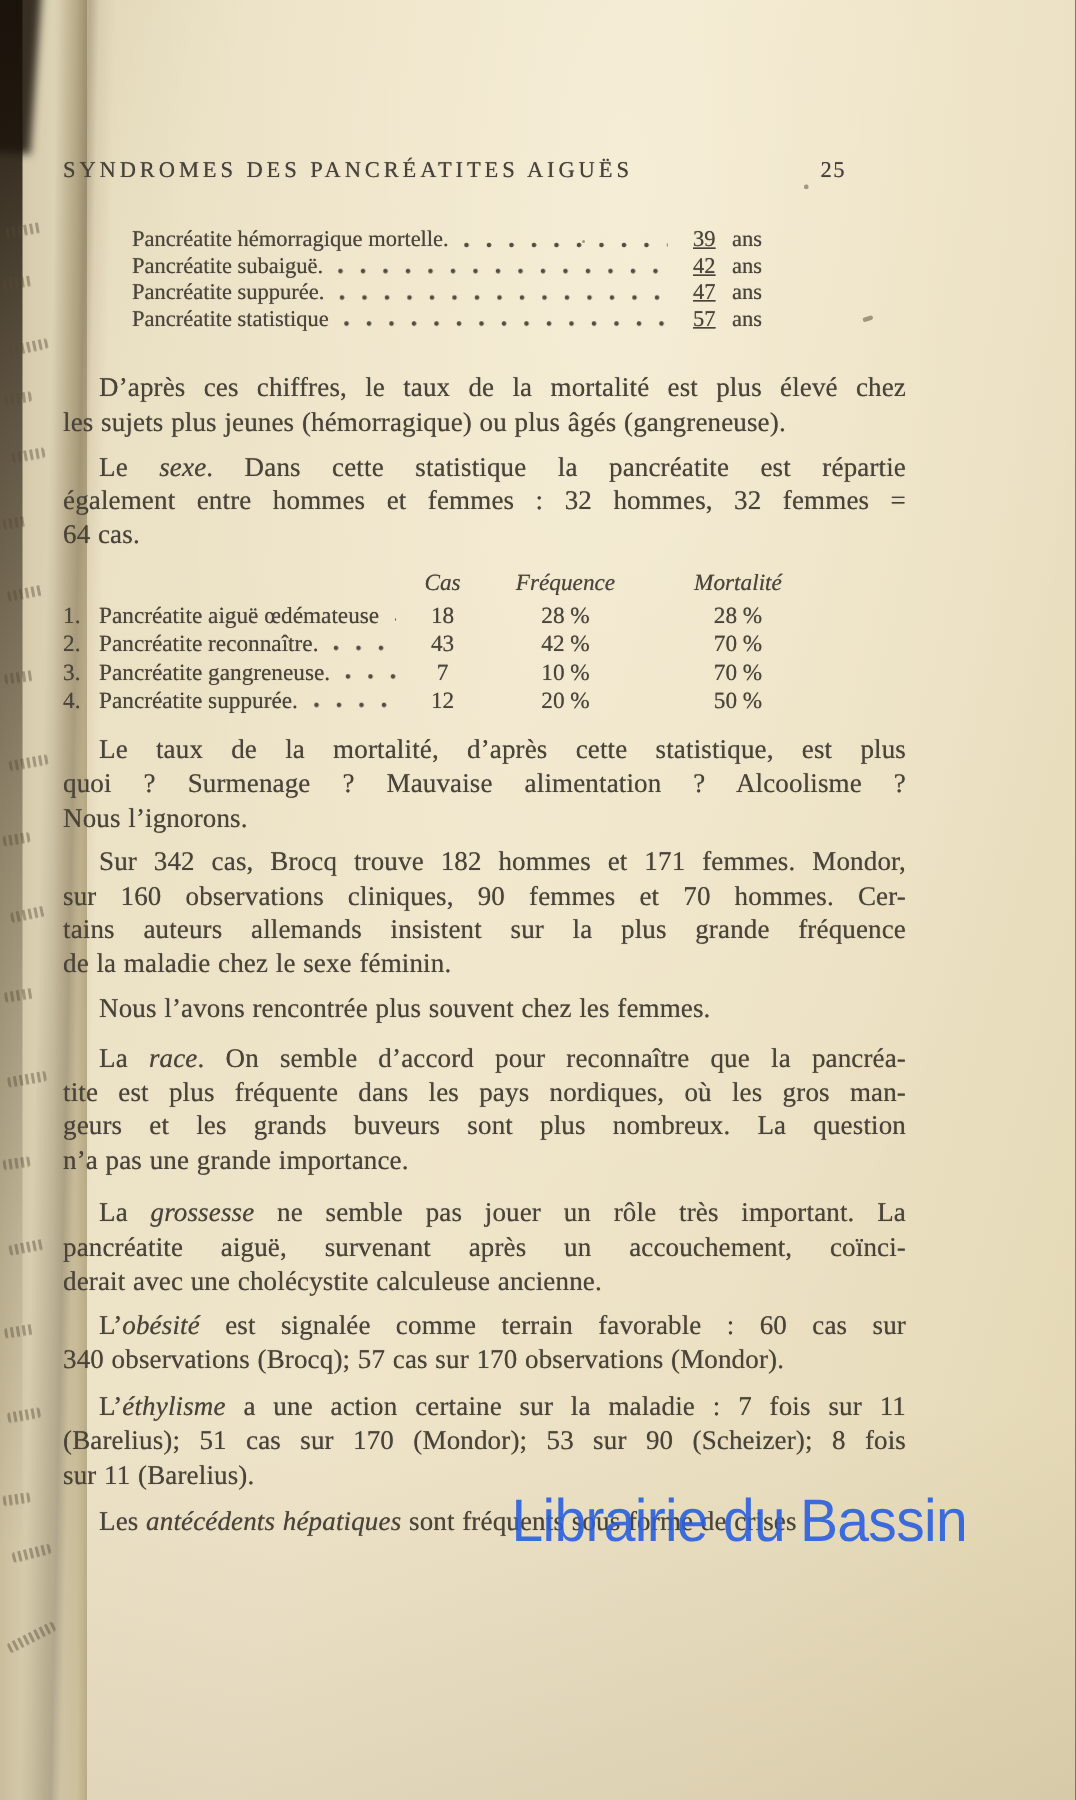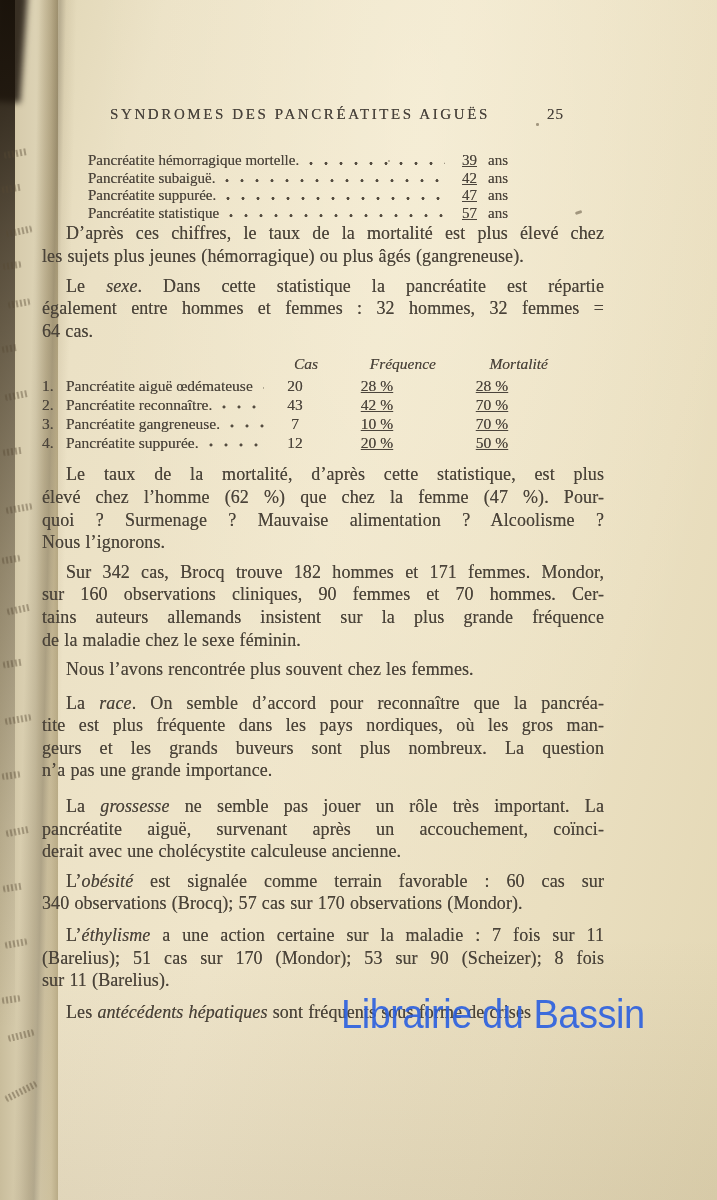--- a/index.html
+++ b/index.html
@@ -31,57 +31,57 @@
     background:rgba(28,20,12,.85);filter:blur(3px);transform:rotate(4deg);
   }
   .smudge{
     position:absolute;height:7px;border-radius:2px;
     background:repeating-linear-gradient(90deg,rgba(86,72,50,.42) 0 2px,rgba(86,72,50,0) 2px 4px);
     filter:blur(.4px);
   }
   .speck{position:absolute;background:rgba(96,84,62,.55);border-radius:50%;}
   
   .column{position:absolute;left:42px;top:100px;width:562px;}
-  .running-head{position:relative;height:22px;margin-top:6px;text-align:center;
+  .running-head{position:relative;height:22px;margin-top:6px;
     font-size:15px;letter-spacing:2.6px;color:#48423b;padding-right:46px;
     text-shadow:0 0 .5px rgba(72,66,59,.75);}
   .page-num{position:absolute;left:505px;top:0;letter-spacing:1px;}
   
   .age-list{margin:24px 96px 0 46px;font-size:15px;line-height:17.6px;
     color:#4b443b;text-shadow:0 0 .5px rgba(75,68,59,.7);}
   .age-row{display:flex;align-items:baseline;}
   .leader{flex:1;align-self:stretch;margin:0 8px 0 6px;
     background-image:radial-gradient(circle at 6px 63%,#544c40 1.25px,rgba(0,0,0,0) 1.8px);
     background-size:15px 100%;background-repeat:repeat-x;}
   .age-num{min-width:24px;text-align:right;text-decoration:underline;}
   .age-unit{margin-left:11px;}
   
-  .paras{}
+  .paras{margin-top:25px;}
   .paras-b{margin-top:11px;}
   .para{margin-top:7px;font-size:18px;line-height:22.6px;word-spacing:.5px;
     letter-spacing:.1px;text-shadow:0 0 .5px rgba(74,67,57,.7);}
   .para:first-child{margin-top:0;}
   .pline{text-align:justify;text-align-last:justify;white-space:normal;}
   .pline.first{padding-left:24px;}
   .pline.last{text-align-last:left;}
   .it{font-style:italic;}
   .paras-b .para:nth-child(4){margin-top:11px;}
   .paras-b .para:nth-child(5){margin-top:13px;}
   .paras-b .para:nth-child(7){margin-top:9px;}
   .paras-b .para:nth-child(8){margin-top:9px;}
   
   .stats{margin:12px 56px 0 0;font-size:15.5px;line-height:19px;
     color:#4b443b;text-shadow:0 0 .5px rgba(75,68,59,.7);}
   .t-row{display:grid;grid-template-columns:1fr 46px 118px 112px;align-items:baseline;}
   .t-head{font-style:italic;margin-bottom:3px;}
-  .t-head .t-col{text-align:right;}
+  .t-head .t-col{text-align:center;}
   .t-label{display:flex;align-items:baseline;min-width:0;}
   .t-num{width:24px;flex:none;}
   .t-cas{text-align:center;}
-  .t-pct{text-align:center;text-decoration:underline;}
+  .t-pct{text-align:center;}
   
   .watermark{
     position:absolute;left:341px;top:992px;
     font-family:"Liberation Sans","DejaVu Sans",sans-serif;
     font-size:40px;letter-spacing:-.5px;white-space:nowrap;
     transform:scaleX(.95);transform-origin:left top;opacity:.9;
   }
 </style>
 </head>
 <body>
@@ -165,21 +165,21 @@
           <span class="t-col">Cas</span>
           <span class="t-col">Fréquence</span>
           <span class="t-col">Mortalité</span>
         </div>
         <div class="t-row">
           <span class="t-label">
             <span class="t-num">1.</span>
             <span>Pancréatite aiguë œdémateuse</span>
             <span class="leader"></span>
           </span>
-          <span class="t-cas">20</span>
+          <span class="t-cas">18</span>
           <span class="t-pct">28 %</span>
           <span class="t-pct">28 %</span>
         </div>
         <div class="t-row">
           <span class="t-label">
             <span class="t-num">2.</span>
             <span>Pancréatite reconnaître.</span>
             <span class="leader"></span>
           </span>
           <span class="t-cas">43</span>
@@ -204,21 +204,20 @@
           </span>
           <span class="t-cas">12</span>
           <span class="t-pct">20 %</span>
           <span class="t-pct">50 %</span>
         </div>
       </div>
 
     <div class="paras paras-b">
         <div class="para">
           <div class="pline first"><span>Le taux de la mortalité, d’après cette statistique, est plus</span></div>
-          <div class="pline"><span>élevé chez l’homme (62 %) que chez la femme (47 %). Pour-</span></div>
           <div class="pline"><span>quoi ? Surmenage ? Mauvaise alimentation ? Alcoolisme ?</span></div>
           <div class="pline last"><span>Nous l’ignorons.</span></div>
         </div>
         <div class="para">
           <div class="pline first"><span>Sur 342 cas, Brocq trouve 182 hommes et 171 femmes. Mondor,</span></div>
           <div class="pline"><span>sur 160 observations cliniques, 90 femmes et 70 hommes. Cer-</span></div>
           <div class="pline"><span>tains auteurs allemands insistent sur la plus grande fréquence</span></div>
           <div class="pline last"><span>de la maladie chez le sexe féminin.</span></div>
         </div>
         <div class="para">

